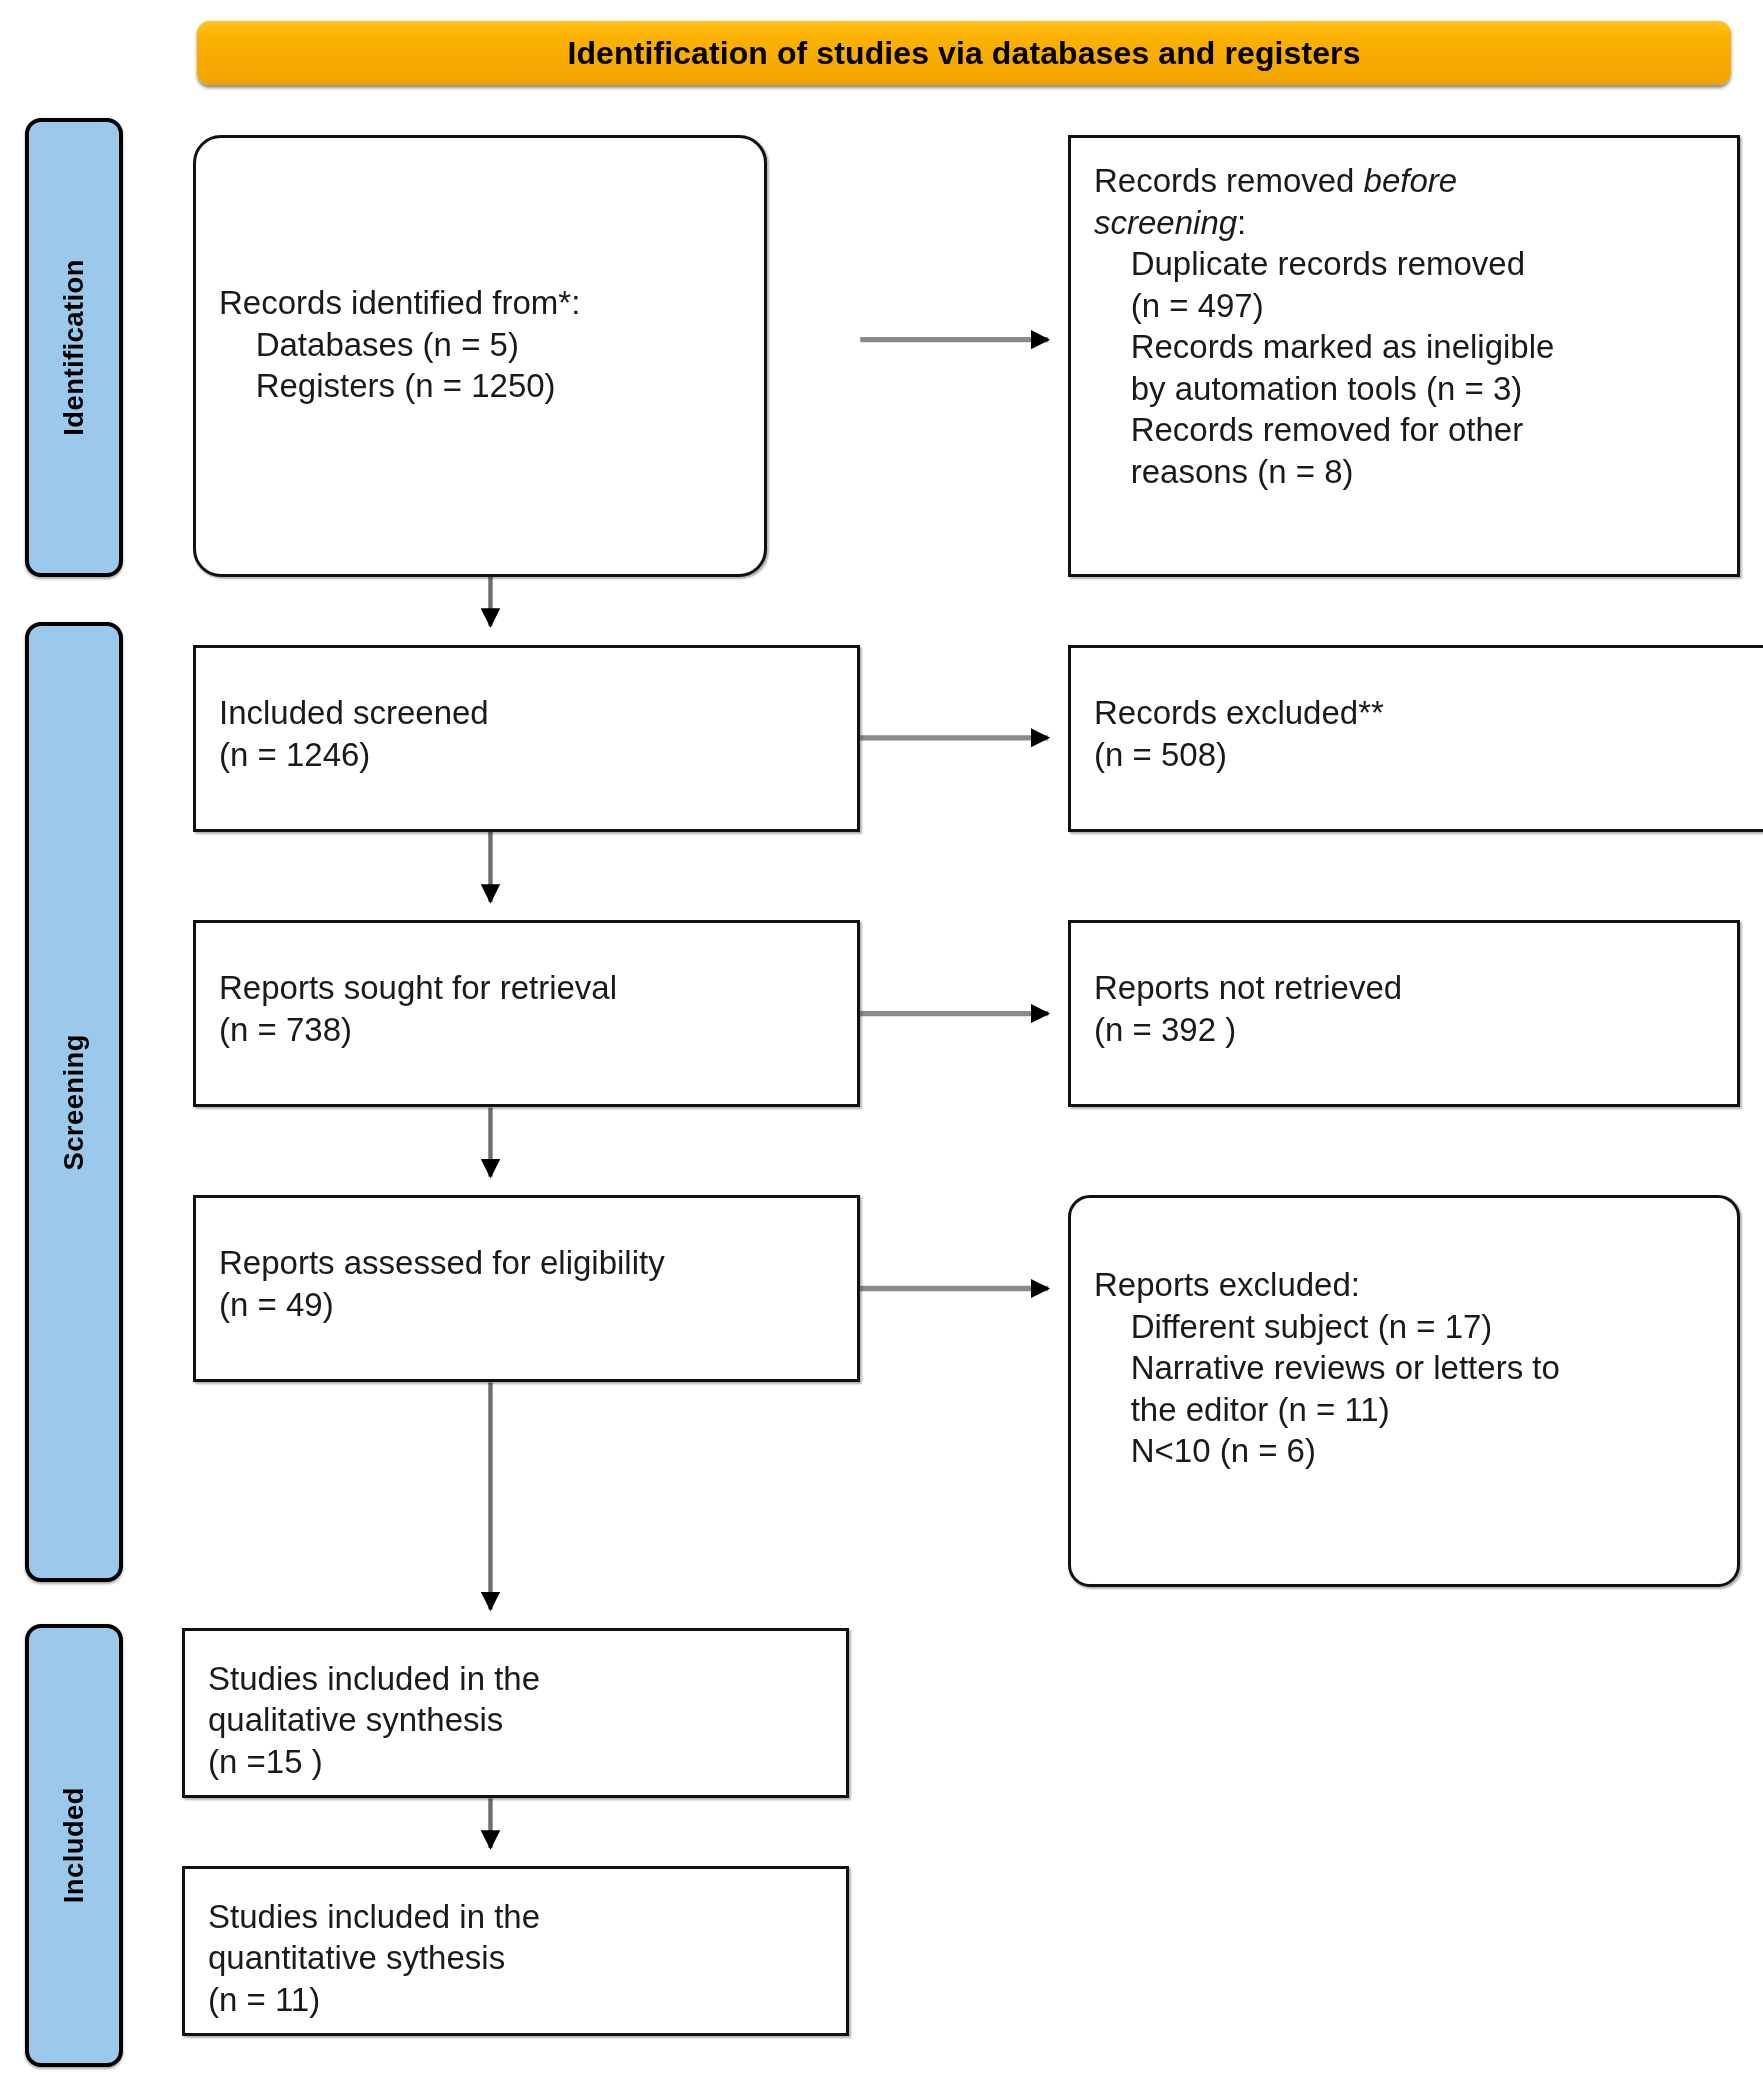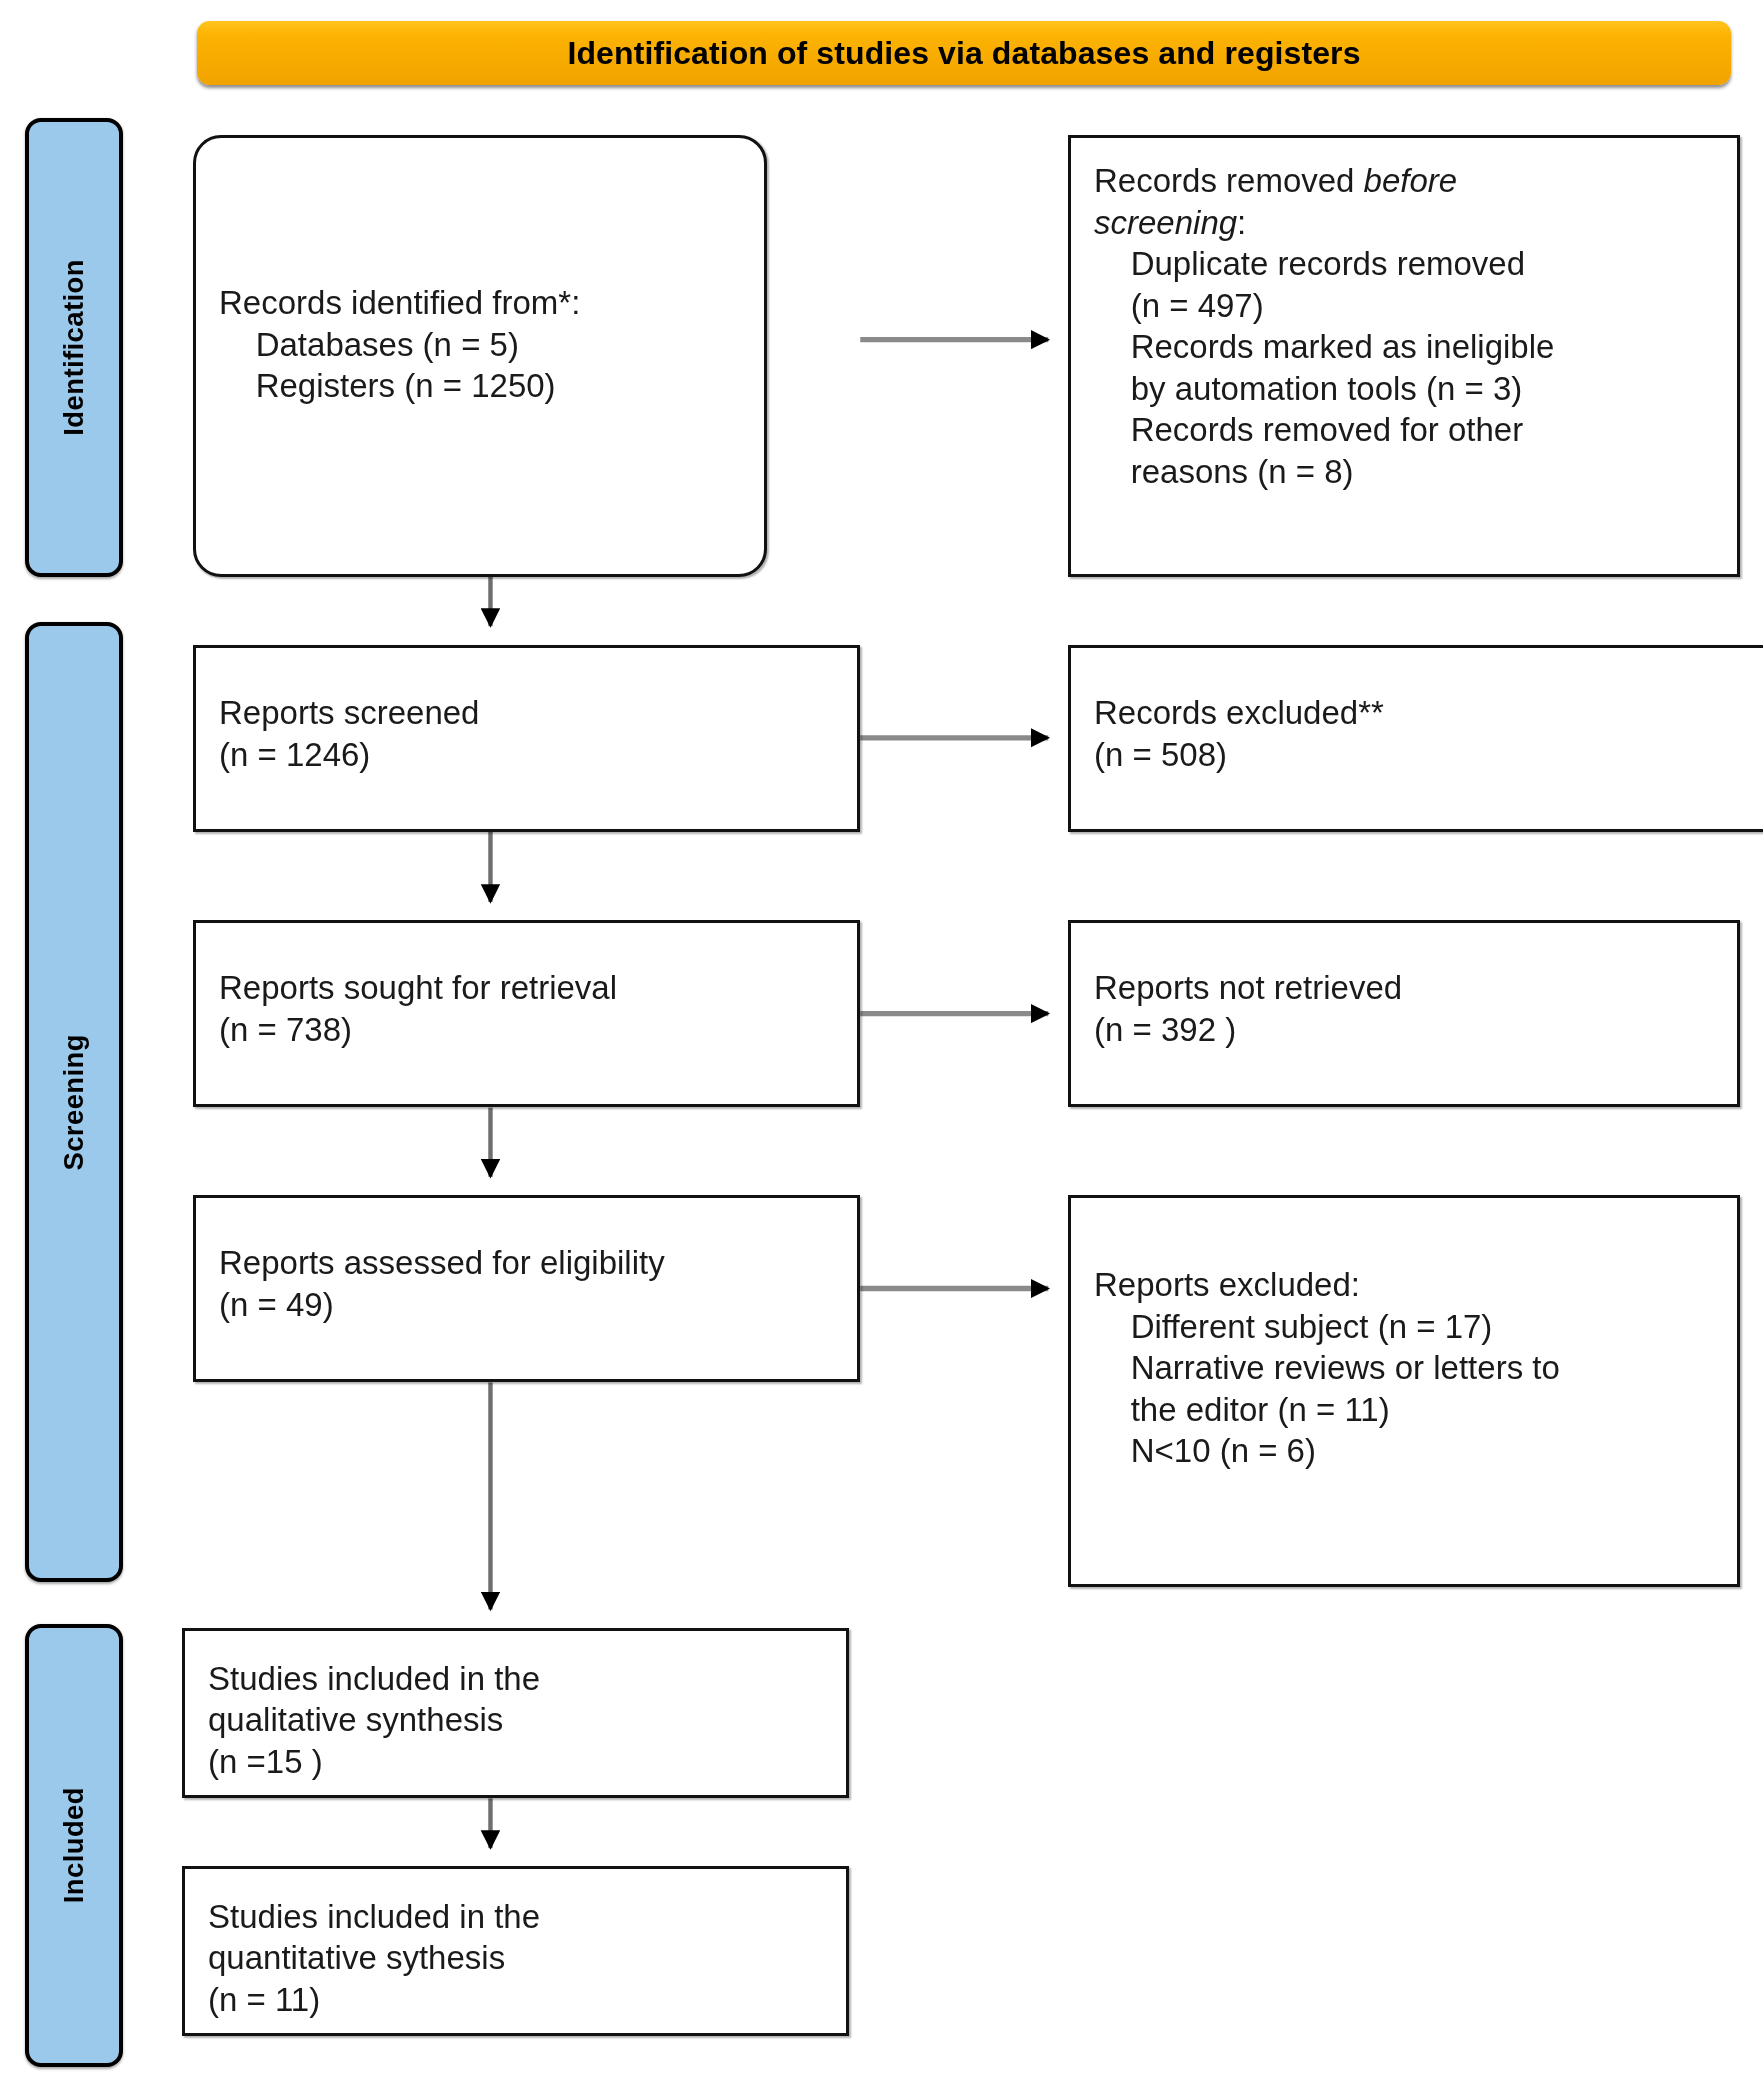--- a/index.html
+++ b/index.html
@@ -89,21 +89,21 @@
   #box-screened          { left: 193px;  top: 645px;  width: 667px;  height: 187px; }
   #box-sought            { left: 193px;  top: 920px; width: 667px;  height: 187px; }
   #box-assessed          { left: 193px;  top: 1195px; width: 667px;  height: 187px; }
   #box-qualitative       { left: 182px;  top: 1628px; width: 667px;  height: 170px; }
   #box-quantitative      { left: 182px;  top: 1866px; width: 667px;  height: 170px; }
 
   
   #box-removed           { left: 1068px; top: 135px;  width: 672px;  height: 442px; }
   #box-excluded-records  { left: 1068px; top: 645px;  width: 808px;  height: 187px; }
   #box-not-retrieved     { left: 1068px; top: 920px; width: 672px;  height: 187px; }
-  #box-reports-excluded  { left: 1068px; top: 1195px; width: 672px;  height: 392px; }
+  #box-reports-excluded  { left: 1068px; top: 1195px; width: 672px;  height: 392px; border-radius: 22px; }
 
   
   #t-identified       { top: 144px; }
   #t-screened         { top: 44px;  }
   #t-sought           { top: 44px;  }
   #t-assessed         { top: 44px;  }
   #t-qualitative      { top: 26.6px;  }
   #t-quantitative     { top: 26.6px;  }
   #t-removed          { top: 22px;  }
   #t-excluded-records { top: 44px;  }
@@ -184,21 +184,21 @@
     <g>
       <line x1="553" y1="2028" x2="553" y2="2084" stroke="#6f6f6f" stroke-width="5" marker-end="url(#ahbig)"></line>
     </g>
   </svg>
 
   <div class="node" id="box-identified">
     <div class="node-text" id="t-identified"><span>Records identified from*:</span><br><span>    Databases (n = 5)</span><br><span>    Registers (n = 1250)</span></div>
   </div>
 
   <div class="node" id="box-screened">
-    <div class="node-text" id="t-screened"><span>Reports screened</span><br><span>(n = 1246)</span></div>
+    <div class="node-text" id="t-screened"><span>Included screened</span><br><span>(n = 1246)</span></div>
   </div>
 
   <div class="node" id="box-sought">
     <div class="node-text" id="t-sought"><span>Reports sought for retrieval</span><br><span>(n = 738)</span></div>
   </div>
 
   <div class="node" id="box-assessed">
     <div class="node-text" id="t-assessed"><span>Reports assessed for eligibility</span><br><span>(n = 49)</span></div>
   </div>
 

